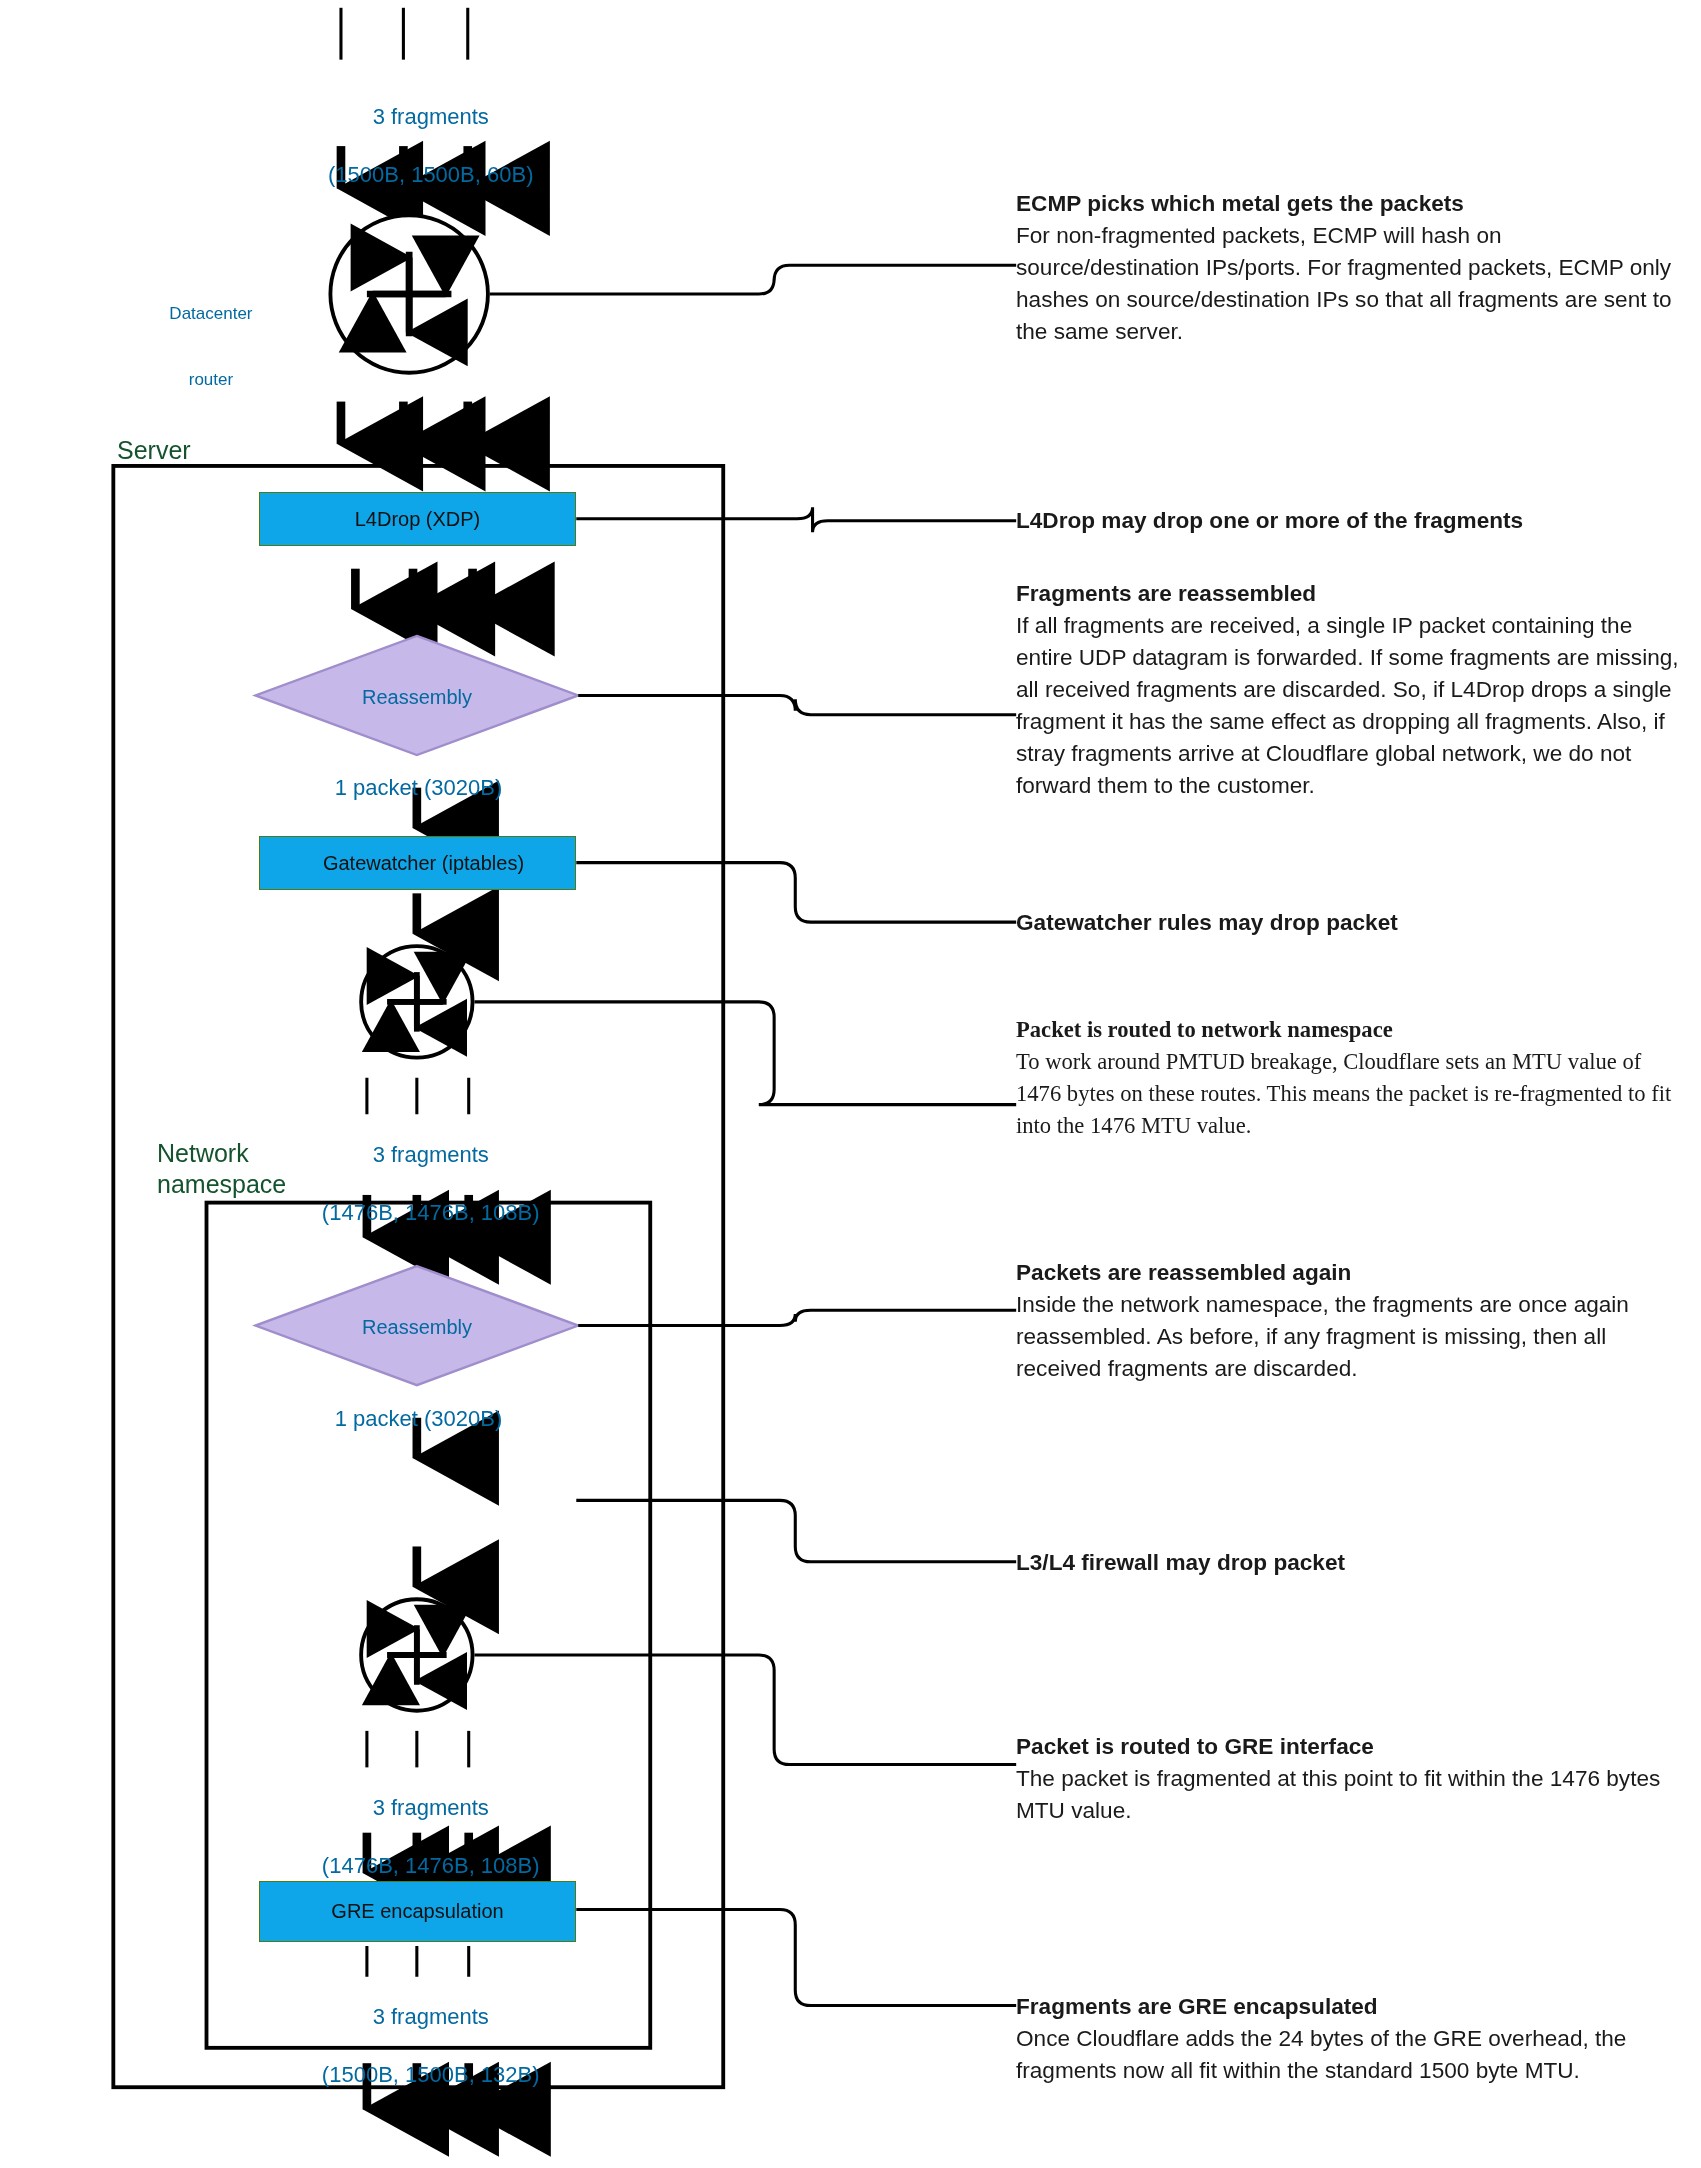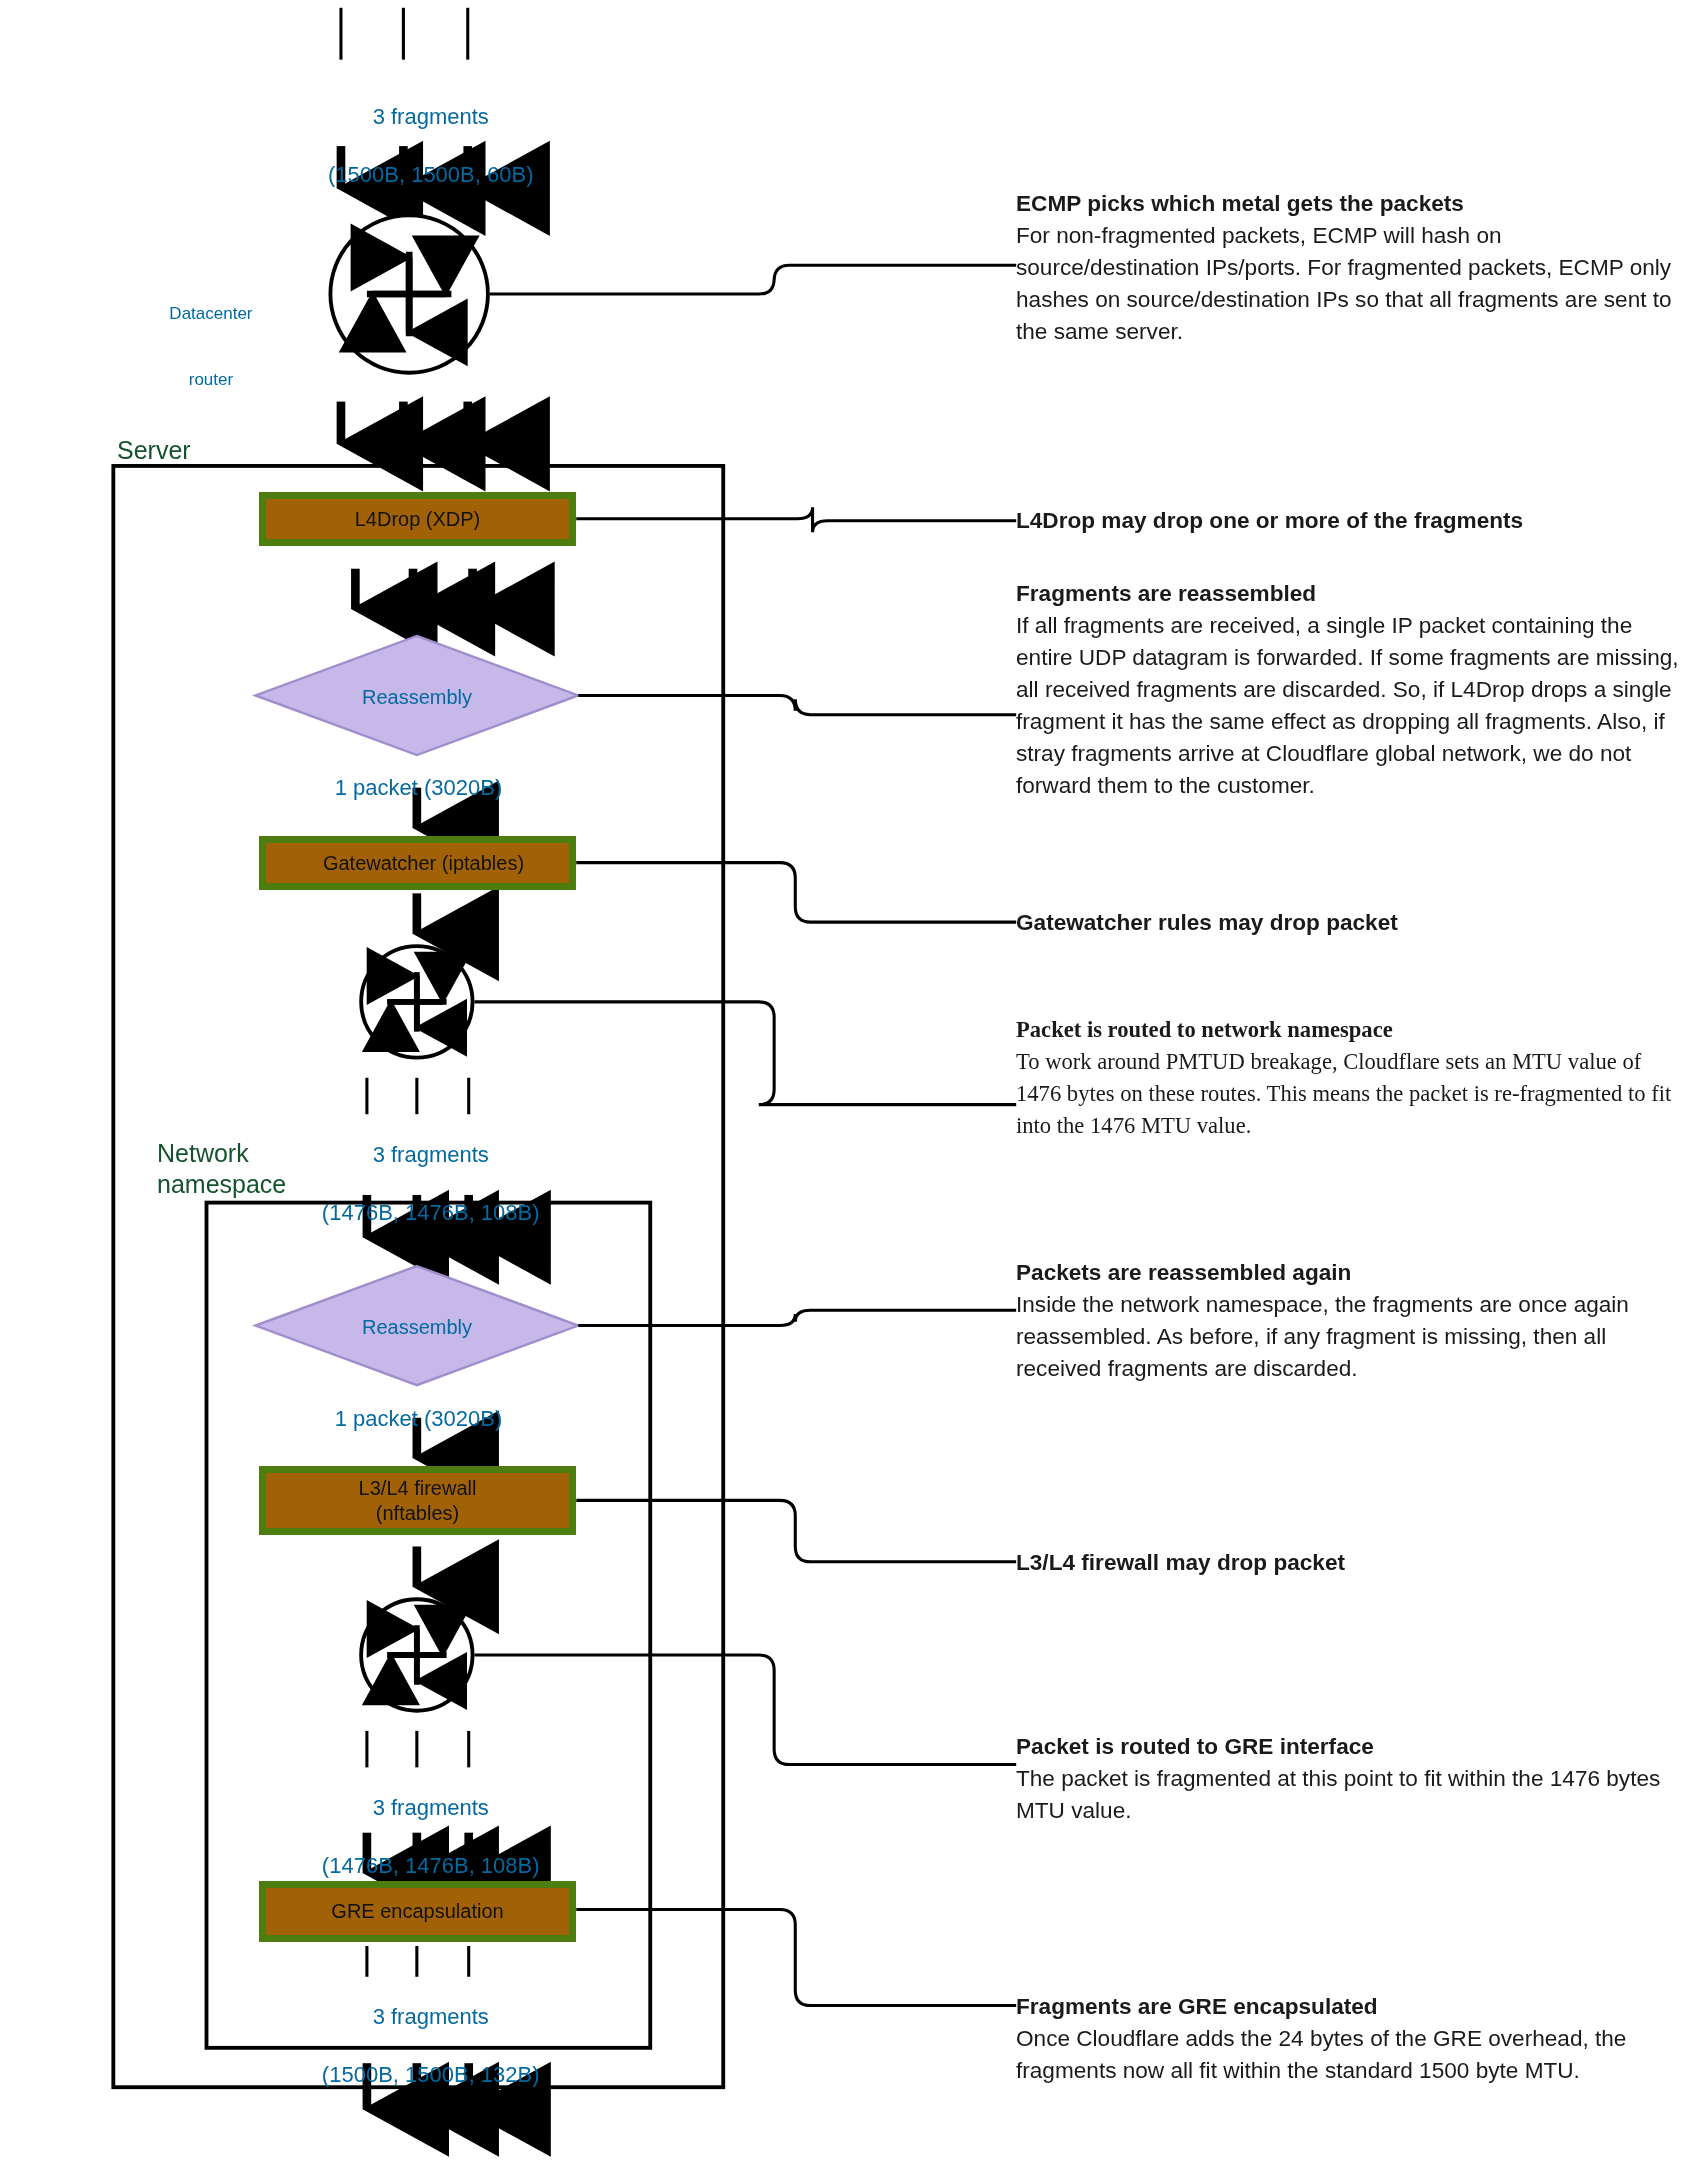--- a/index.html
+++ b/index.html
@@ -53,22 +53,22 @@
     width: 100%;
   }
   .nodebox {
     position: absolute;
     box-sizing: border-box;
     display: flex;
     align-items: center;
     justify-content: center;
   }
   .cyan {
-    background: #a16207;
-    border: 7px solid #4d7c0f;
+    background: #0ea5e9;
+    border: 1px solid #4d7c0f;
   }
   .contlabel {
     position: absolute;
     font-size: 25px;
     line-height: 27px;
     color: #14532d;
   }
 </style>
 </head>
 <body>
@@ -215,26 +215,20 @@
   </div>
 
   <div class="nodebox cyan" style="left:259px; top:492px; width:317px; height:54px;">
     <div class="boxlabel">L4Drop (XDP)</div>
   </div>
 
   <div class="nodebox cyan" style="left:259px; top:836px; width:317px; height:54px;padding-left:12px;">
     <div class="boxlabel">Gatewatcher (iptables)</div>
   </div>
 
-  <div class="nodebox cyan" style="left:259px; top:1466px; width:317px; height:69px;">
-    <div class="boxlabel">
-      <span>L3/L4 firewall</span><br>
-      <span>(nftables)</span>
-    </div>
-  </div>
 
   <div class="nodebox cyan" style="left:259px; top:1881px; width:317px; height:61px;">
     <div class="boxlabel">GRE encapsulation</div>
   </div>
 
   <div class="lbl center" style="left:321px; top:683px; width:192px; font-size:20px;">Reassembly</div>
   <div class="lbl center" style="left:321px; top:1313px; width:192px; font-size:20px;">Reassembly</div>
 
   <div class="note" style="left:1016px; top:188px; width:663px;">
     <b>ECMP picks which metal gets the packets</b><br>

